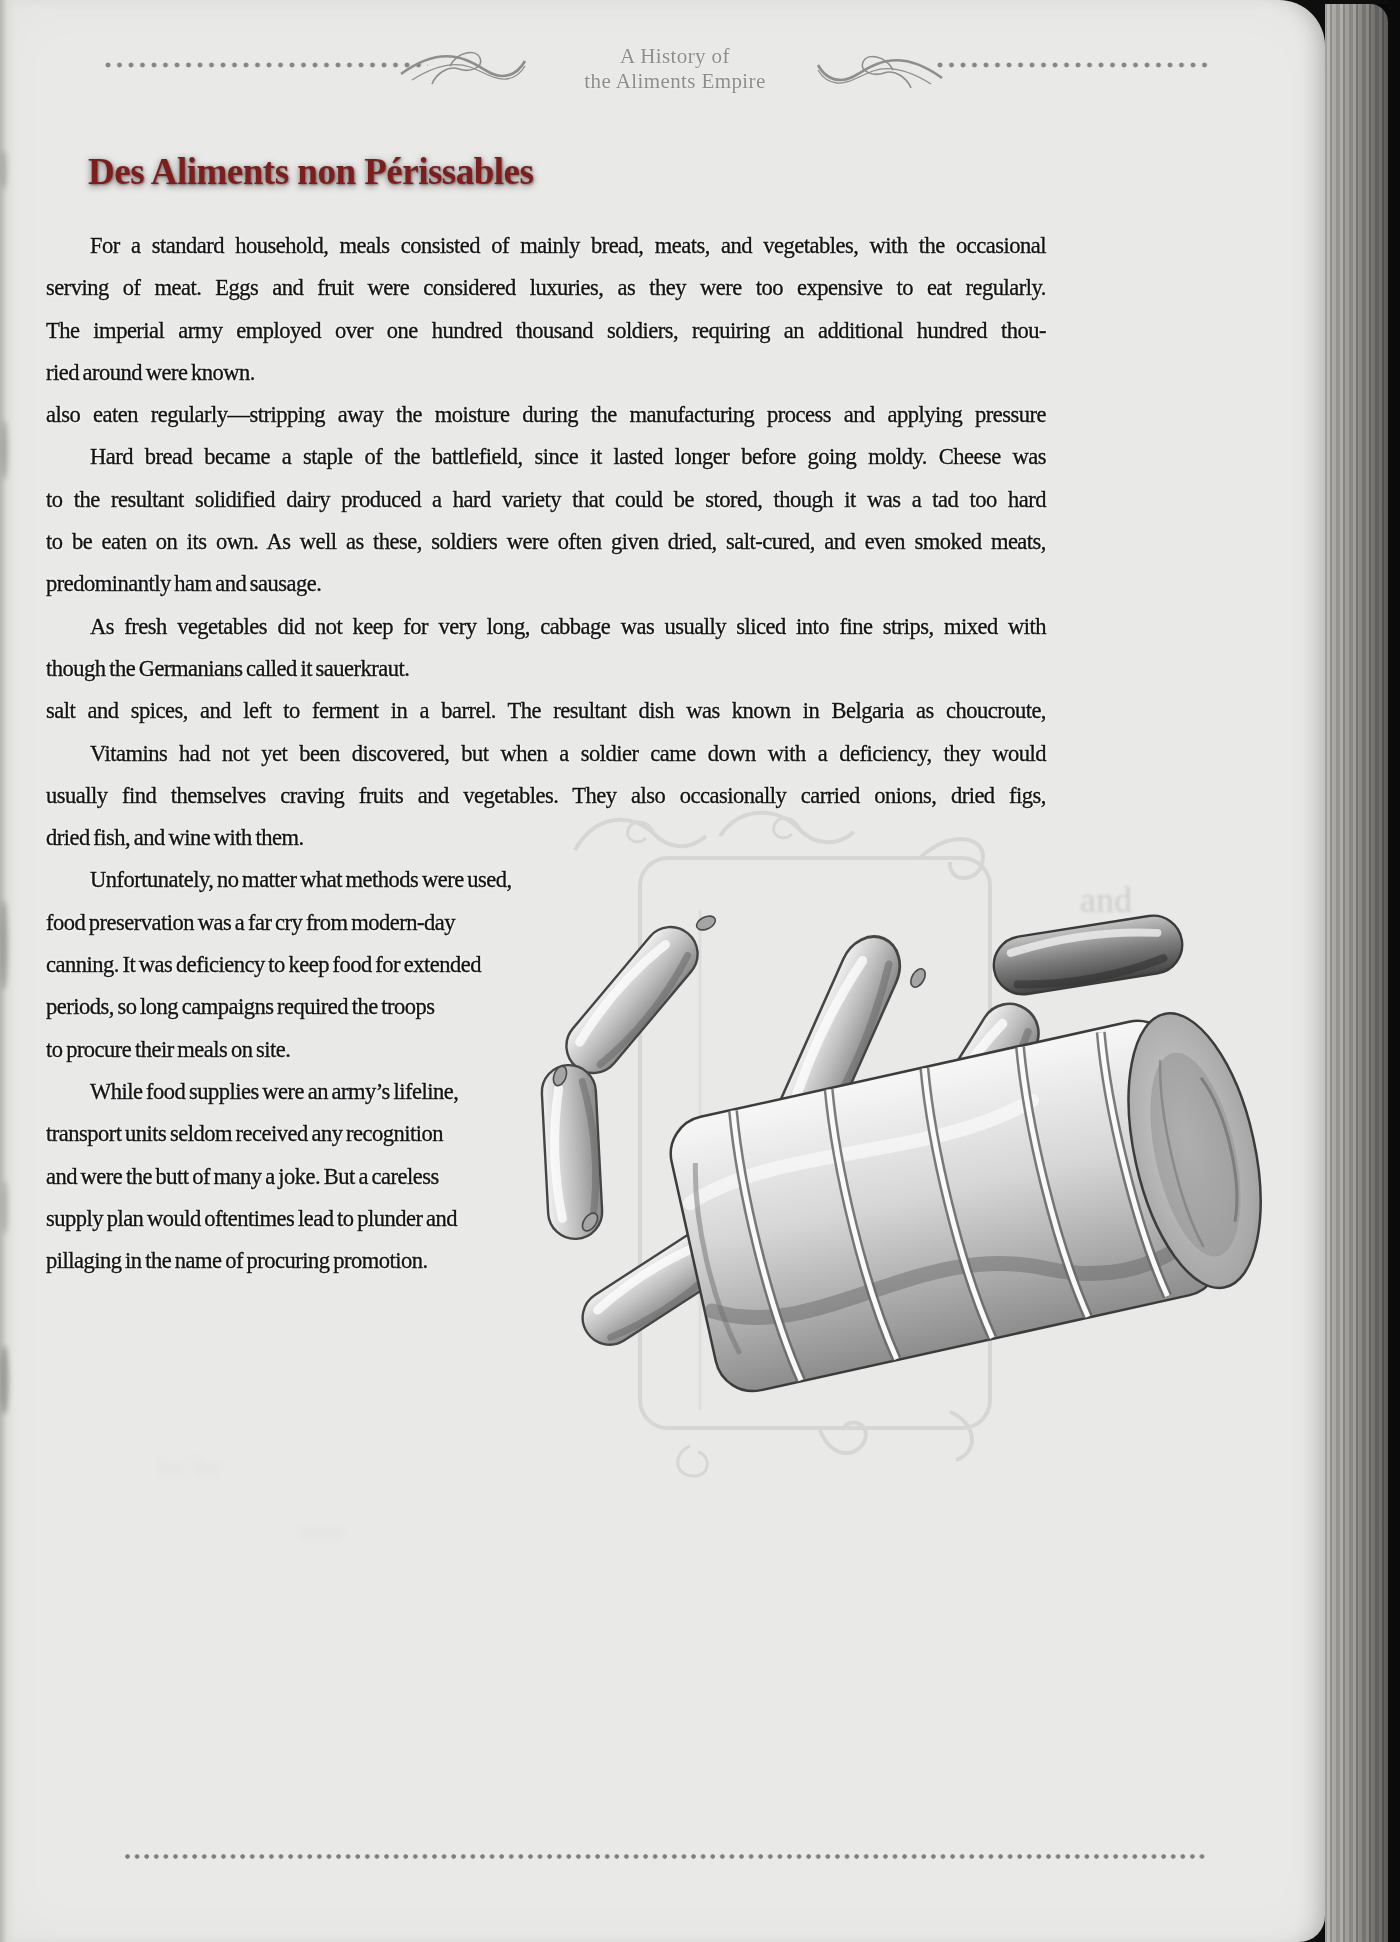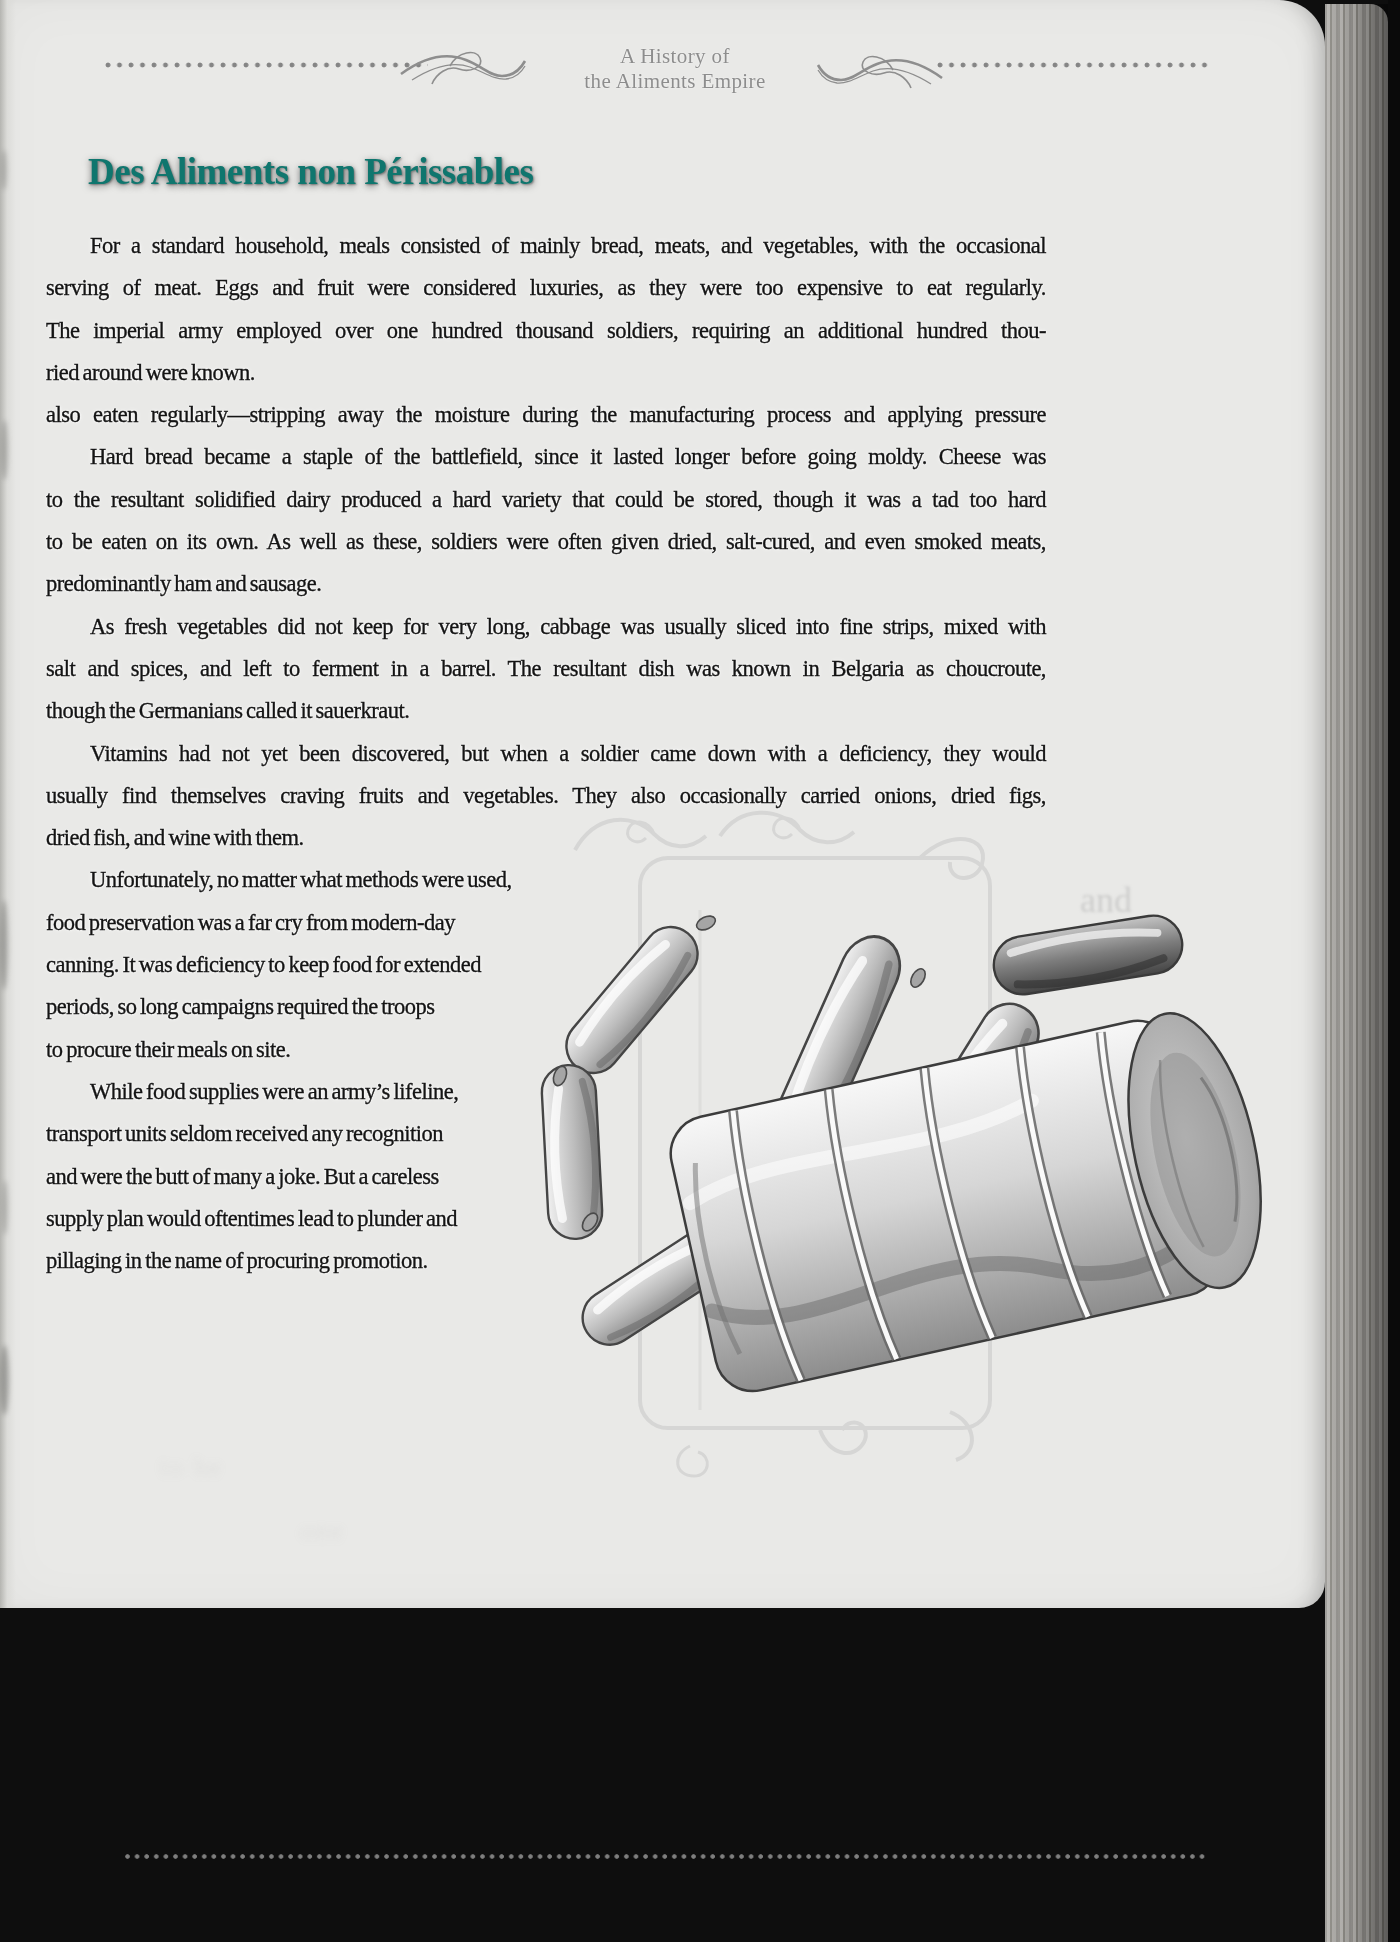--- a/index.html
+++ b/index.html
@@ -1,37 +1,37 @@
 <!DOCTYPE html>
 <html><head>
 <meta charset="utf-8">
 <style>
   html,body{margin:0;padding:0;background:#2a2a2a;}
   .stage{position:relative;width:1400px;height:1942px;background:#0e0e0e;overflow:hidden;
          font-family:"Liberation Serif","DejaVu Serif",serif;}
   
-  .paper{position:absolute;left:0;top:0;width:1325px;height:1608px;background:#e9e9e7;
+  .paper{position:absolute;left:0;top:0;width:1325px;height:1942px;background:#e9e9e7;
          border-top-right-radius:46px;border-bottom-right-radius:26px;
          box-shadow:inset -18px 0 22px -14px rgba(0,0,0,.25), inset 0 0 60px rgba(0,0,0,.03);}
   .left-edge{position:absolute;left:0;top:0;width:16px;height:100%;
          background:linear-gradient(to right,#b5b5b1,#dcdcd9 45%,rgba(233,233,231,0) 100%);}
   .smudge{position:absolute;background:#5f5f5c;filter:blur(2.5px);border-radius:50%;}
   
   .dots{position:absolute;height:6px;background-repeat:repeat-x;
         background-image:radial-gradient(circle at 3px 3px,#858585 2.05px,rgba(133,133,133,0) 2.8px);
         background-size:11.5px 6px;}
   .dots-bottom{background-image:radial-gradient(circle at 2.5px 2.5px,#7e7e7e 1.9px,rgba(126,126,126,0) 2.6px);
         background-size:9.6px 6px;}
   .flourish{position:absolute;}
   .running-head{position:absolute;left:558px;top:44px;width:234px;text-align:center;
         color:#8d8d8d;font-size:21px;line-height:25px;letter-spacing:.4px;
         text-shadow:0 0 2px rgba(255,255,255,.8);}
   
   .chapter-title{position:absolute;left:88px;top:150px;margin:0;font-size:37px;font-weight:700;
-        letter-spacing:-.5px;color:#0f766e;
+        letter-spacing:-.5px;color:#7f1d1d;
         text-shadow:0 2px 7px rgba(0,0,0,.5),1px 1px 2px rgba(0,0,0,.35);}
   
   .bodytext{position:absolute;left:46px;top:225px;width:1000px;}
   .ln{font-size:22.5px;line-height:42.3px;color:#141414;letter-spacing:-.5px;word-spacing:-1.5px;
       white-space:nowrap;-webkit-text-stroke:.35px #141414;
       text-shadow:0 0 2.5px rgba(255,255,255,.95),0 0 2.5px rgba(255,255,255,.95),0 0 6px rgba(255,255,255,.7);}
   .j{text-align:justify;text-align-last:justify;}
   .ind{text-indent:44px;}
   .illu-spacer{float:right;width:470px;height:516px;}
   
@@ -88,22 +88,22 @@
       <div class="ln j">The imperial army employed over one hundred thousand soldiers, requiring an additional hundred thou-</div>
       <div class="ln">ried around were known.</div>
 
       <div class="ln j">also eaten regularly—stripping away the moisture during the manufacturing process and applying pressure</div>
       <div class="ln j ind">Hard bread became a staple of the battlefield, since it lasted longer before going moldy. Cheese was</div>
       <div class="ln j">to the resultant solidified dairy produced a hard variety that could be stored, though it was a tad too hard</div>
       <div class="ln j">to be eaten on its own. As well as these, soldiers were often given dried, salt-cured, and even smoked meats,</div>
       <div class="ln">predominantly ham and sausage.</div>
 
       <div class="ln j ind">As fresh vegetables did not keep for very long, cabbage was usually sliced into fine strips, mixed with</div>
+      <div class="ln">though the Germanians called it sauerkraut.</div>
       <div class="ln j">salt and spices, and left to ferment in a barrel. The resultant dish was known in Belgaria as choucroute,</div>
-      <div class="ln">though the Germanians called it sauerkraut.</div>
 
       <div class="ln j ind">Vitamins had not yet been discovered, but when a soldier came down with a deficiency, they would</div>
       <div class="ln j">usually find themselves craving fruits and vegetables. They also occasionally carried onions, dried figs,</div>
       <div class="ln">dried fish, and wine with them.</div>
 
       <div class="illu-spacer"></div>
 
       <div class="ln ind">Unfortunately, no matter what methods were used,</div>
       <div class="ln">food preservation was a far cry from modern-day</div>
       <div class="ln">canning. It was deficiency to keep food for extended</div>

